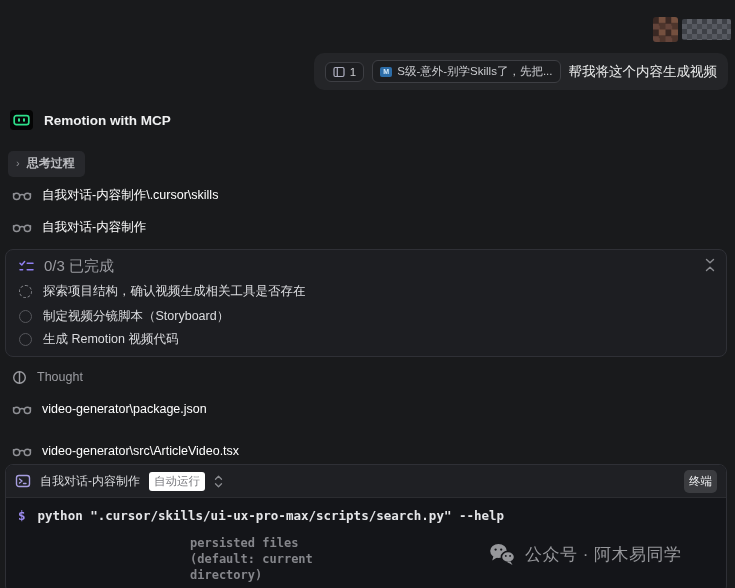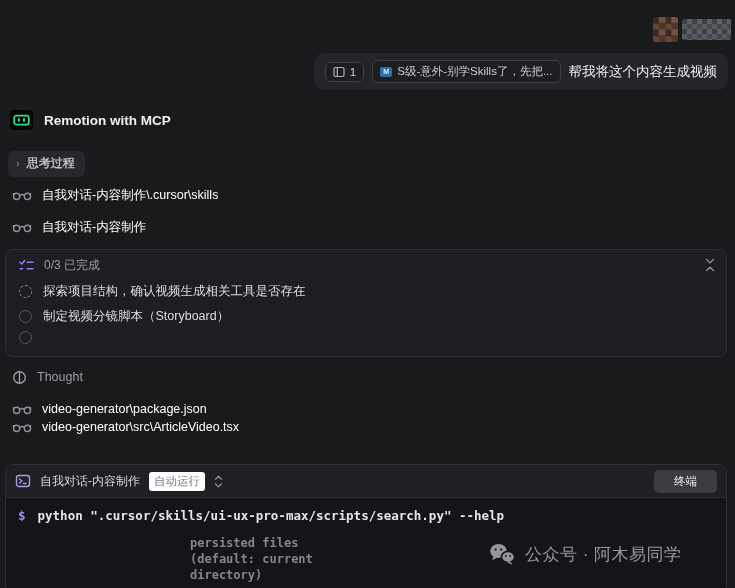--- a/index.html
+++ b/index.html
@@ -58,21 +58,21 @@
   
   .read-row { position:absolute; left:12px; display:flex; align-items:center; gap:10px; cursor:pointer; }
   .read-row .lbl { color:#ffffff; font-size:12.5px; }
 
   
   .todo-card {
     position:absolute; left:5px; top:249px; width:722px; height:108px;
     background:#1d1e22; border:1px solid #2f3036; border-radius:8px;
   }
   .todo-head { position:absolute; left:13px; top:7px; display:flex; align-items:center; gap:10px; }
-  .todo-head .lbl { color:#9b9ca1; font-size:12px; }
+  .todo-head .lbl { color:#9b9ca1; font-size:15px; }
   .collapse-btn { position:absolute; right:11px; top:8px; cursor:pointer; }
   .todo-item { position:absolute; left:13px; display:flex; align-items:center; gap:11px; }
   .todo-item .lbl { color:#dcdde0; font-size:12.5px; }
   .circle-pend { width:13px; height:13px; border:1.5px solid #55565b; border-radius:50%; }
   .circle-prog { width:13px; height:13px; border:1.5px dashed #87888d; border-radius:50%; }
 
   
   .thought-row { position:absolute; left:12px; top:370px; display:flex; align-items:flex-start; gap:10px; cursor:pointer; }
   .thought-row .lbl { color:#9b9ca1; font-size:12.5px; }
 
@@ -86,21 +86,21 @@
     display:flex; align-items:center; gap:9px; padding:0 9px;
   }
   .term-title { color:#d8d9dc; font-size:12px; }
   .term-mode {
     color:#77787d; font-size:11.5px; background:#ffffff; border-radius:3px;
     padding:2px 5px; cursor:pointer;
   }
   .mode-chevs { cursor:pointer; }
   .term-btn {
     margin-left:auto; background:#3b3c40; color:#eaebed; font-size:11.5px;
-    padding:4px 20px; border-radius:5px; border:none; cursor:pointer;
+    padding:4px 5px; border-radius:5px; border:none; cursor:pointer;
     font-family:"Liberation Sans", sans-serif;
   }
   .term-body {
     padding:10px 12px; font-family:"DejaVu Sans Mono", monospace;
     font-size:12.5px; font-weight:bold;
   }
   .cmd-line { display:flex; gap:12px; white-space:nowrap; }
   .prompt { color:#9d8cf0; }
   .cmd { color:#e4e5e8; }
   .term-out {
@@ -207,20 +207,21 @@
   <div class="todo-item" style="top:33px;">
     <span class="circle-prog"></span>
     <span class="lbl">探索项目结构，确认视频生成相关工具是否存在</span>
   </div>
   <div class="todo-item" style="top:58px;">
     <span class="circle-pend"></span>
     <span class="lbl">制定视频分镜脚本（Storyboard）</span>
   </div>
   <div class="todo-item" style="top:81px;">
     <span class="circle-pend"></span>
+    <span class="lbl">生成 Remotion 视频代码</span>
   </div>
 </div>
 
 <div class="thought-row">
   <span>
     <svg width="15" height="15" viewBox="0 0 15 15" fill="none" stroke="#9b9ca1" stroke-width="1.4" stroke-linecap="round">
       <circle cx="7.5" cy="7.5" r="5.8"></circle>
       <line x1="7.5" y1="2.2" x2="7.5" y2="12.8"></line>
     </svg>
   </span>
@@ -232,21 +233,21 @@
     <svg width="20" height="11" viewBox="0 0 20 11" fill="none" stroke="#8f9095" stroke-width="1.4" stroke-linecap="round">
       <circle cx="4.6" cy="6.4" r="3.1"></circle>
         <circle cx="15.4" cy="6.4" r="3.1"></circle>
       <path d="M7.7 5.3 Q10 3.8 12.3 5.3"></path>
       <path d="M1.5 5.2 V3.8"></path>
         <path d="M18.5 5.2 V3.8"></path>
     </svg>
   </span>
   <span class="lbl">video-generator\package.json</span>
 </div>
-<div class="read-row" style="top:420px;text-align:center;">
+<div class="read-row" style="top:444px;text-align:center;">
   <span>
     <svg width="20" height="11" viewBox="0 0 20 11" fill="none" stroke="#8f9095" stroke-width="1.4" stroke-linecap="round">
       <circle cx="4.6" cy="6.4" r="3.1"></circle>
         <circle cx="15.4" cy="6.4" r="3.1"></circle>
       <path d="M7.7 5.3 Q10 3.8 12.3 5.3"></path>
       <path d="M1.5 5.2 V3.8"></path>
         <path d="M18.5 5.2 V3.8"></path>
     </svg>
   </span>
   <span class="lbl">video-generator\src\ArticleVideo.tsx</span>

